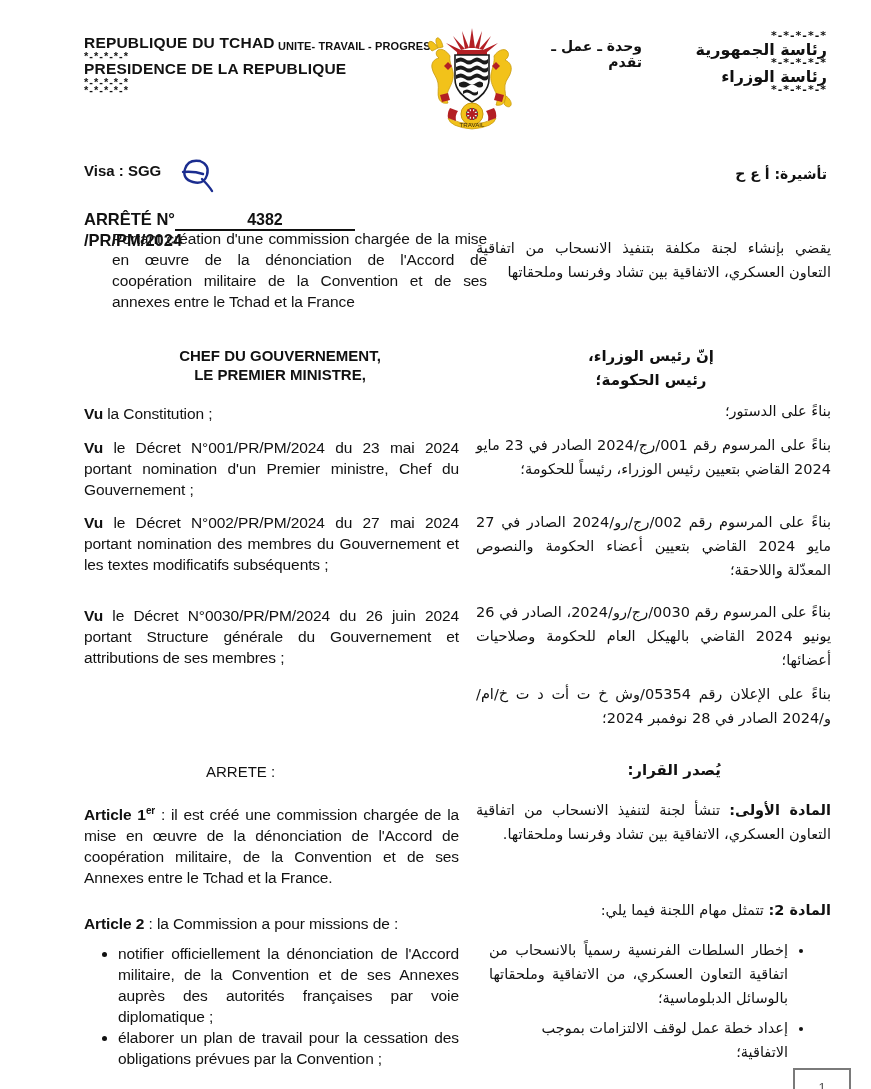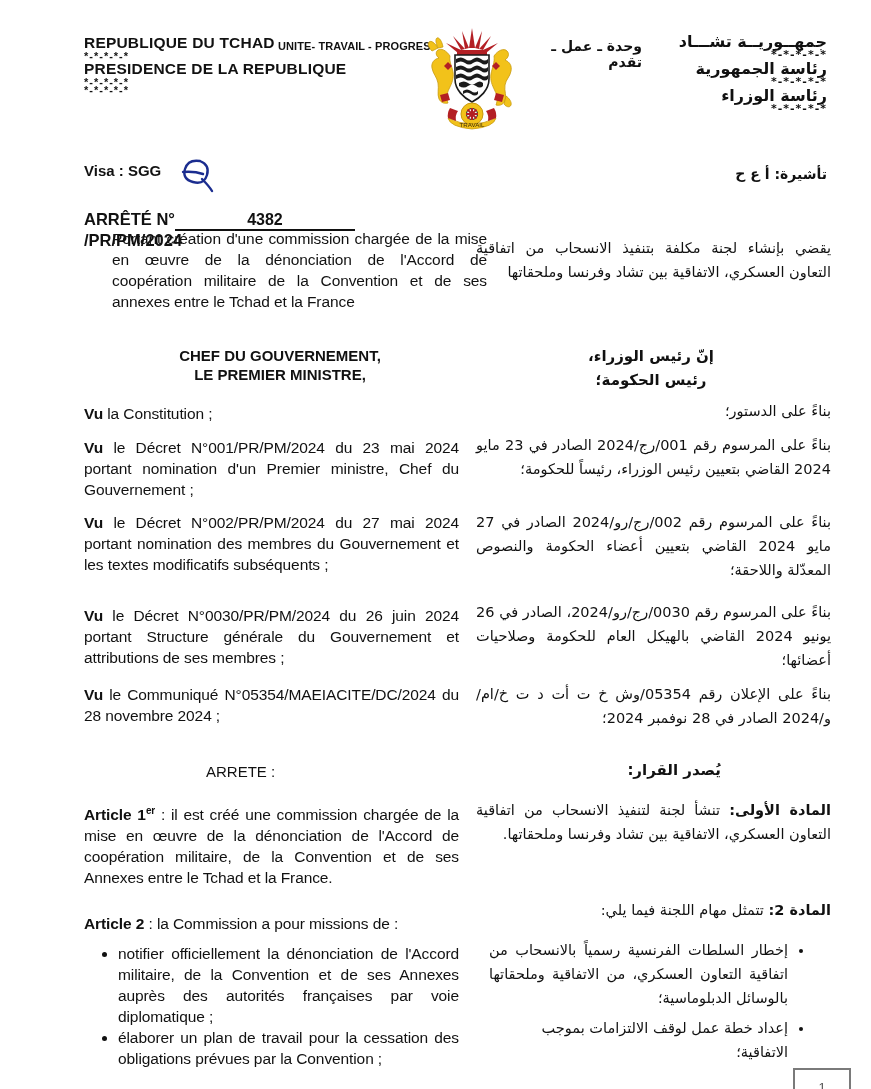--- a/index.html
+++ b/index.html
@@ -165,21 +165,20 @@
       </g>
 
       <path d="M34 96 q24 12 48 0 q-2 9 -24 11 q-22 -2 -24 -11 z" fill="#f2c21a" stroke="#c89a10" stroke-width="0.8"></path>
       <path d="M36 86 q-3 5 -2 10 l8 3 q-1 -6 2 -10 z" fill="#b31f24"></path>
       <path d="M80 86 q3 5 2 10 l-8 3 q1 -6 -2 -10 z" fill="#b31f24"></path>
       <text x="58" y="105" font-size="6.2" text-anchor="middle" fill="#3a2a07" font-family="Liberation Sans, sans-serif">TRAVAIL</text>
     </svg>
   </div>
 
   <div class="abs ar-n" id="hdr-right">
-    <div class="l1">جمهــوريــة تشـــاد</div>
     <div class="dots">*-*-*-*-*</div>
     <div class="l1">رئاسة الجمهورية</div>
     <div class="dots">*-*-*-*-*</div>
     <div class="l1">رئاسة الوزراء</div>
     <div class="dots">*-*-*-*-*</div>
   </div>
 
   <div class="abs ar-n bold" id="hdr-motto-ar">وحدة ـ عمل ـ تقدم</div>
 
   <div class="abs fr" id="visa">Visa : SGG</div>
@@ -228,24 +227,20 @@
     <span>le Décret N°002/PR/PM/2024 du 27 mai 2024 portant nomination des membres du Gouvernement et les textes modificatifs subséquents ;</span>
   </div>
   <div class="abs ar-n col-ar" style="top:510px; text-align:justify;">بناءً على المرسوم رقم 002/رج/رو/2024 الصادر في 27 مايو 2024 القاضي بتعيين أعضاء الحكومة والنصوص المعدّلة واللاحقة؛</div>
 
   <div class="abs fr col-fr just" style="top:605px;">
     <span class="bold">Vu</span>
     <span>le Décret N°0030/PR/PM/2024 du 26 juin 2024 portant Structure générale du Gouvernement et attributions de ses membres ;</span>
   </div>
   <div class="abs ar-n col-ar" style="top:600px; text-align:justify;">بناءً على المرسوم رقم 0030/رج/رو/2024، الصادر في 26 يونيو 2024 القاضي بالهيكل العام للحكومة وصلاحيات أعضائها؛</div>
 
-  <div class="abs fr col-fr" style="top:684px; text-align:justify; text-align-last:left;">
-    <span class="bold">Vu</span>
-    <span>le Communiqué N°05354/MAEIACITE/DC/2024 du 28 novembre 2024 ;</span>
-  </div>
   <div class="abs ar-n col-ar" style="top:682px; text-align:justify;">بناءً على الإعلان رقم 05354/وش خ ت أت د ت خ/ام/و/2024 الصادر في 28 نوفمبر 2024؛</div>
 
   <div class="abs fr" style="left:206px; top:763px; font-size:15px; font-weight:normal;">ARRETE :</div>
   <div class="abs ar-n bold" style="right:190px; top:761px; font-size:15px;">يُصدر القرار:</div>
 
   <div class="abs fr col-fr just" style="top:800px;">
     <span class="bold">Article 1</span><sup class="bold" style="font-size:10px;">er</sup><span> : il est créé une commission chargée de la mise en œuvre de la dénonciation de l'Accord de coopération militaire, de la Convention et de ses Annexes entre le Tchad et la France.</span>
   </div>
   <div class="abs ar-n col-ar" style="top:798px; text-align:justify;">
     <span class="bold">المادة الأولى:</span><span> تنشأ لجنة لتنفيذ الانسحاب من اتفاقية التعاون العسكري، الاتفاقية بين تشاد وفرنسا وملحقاتها.</span>

